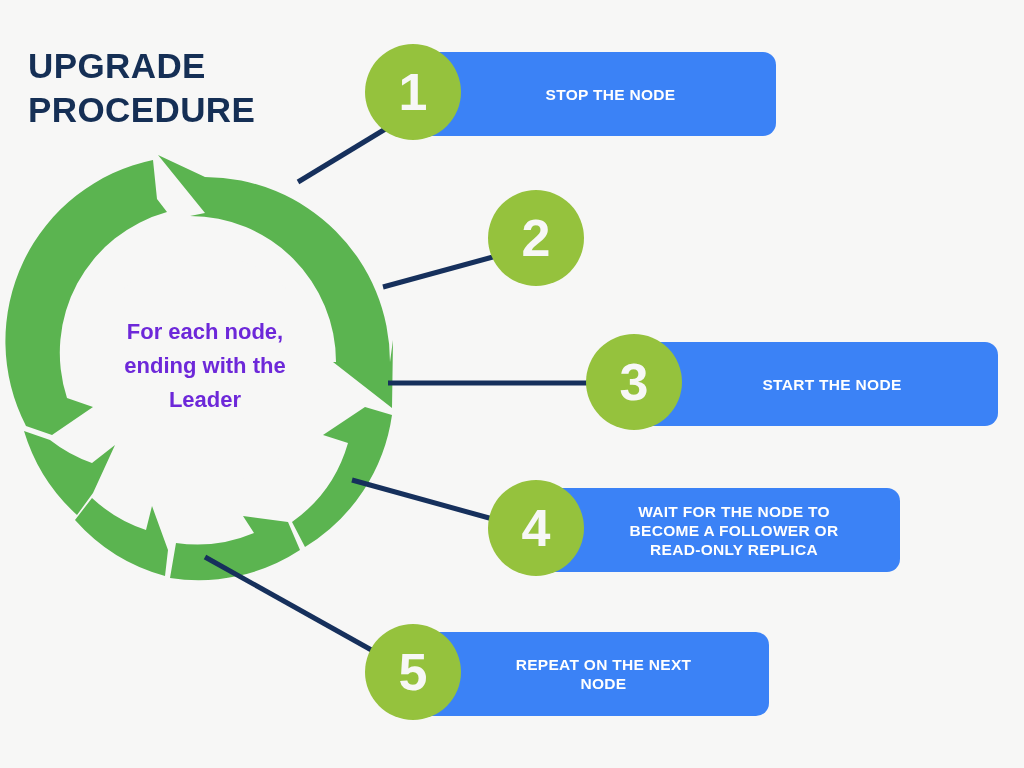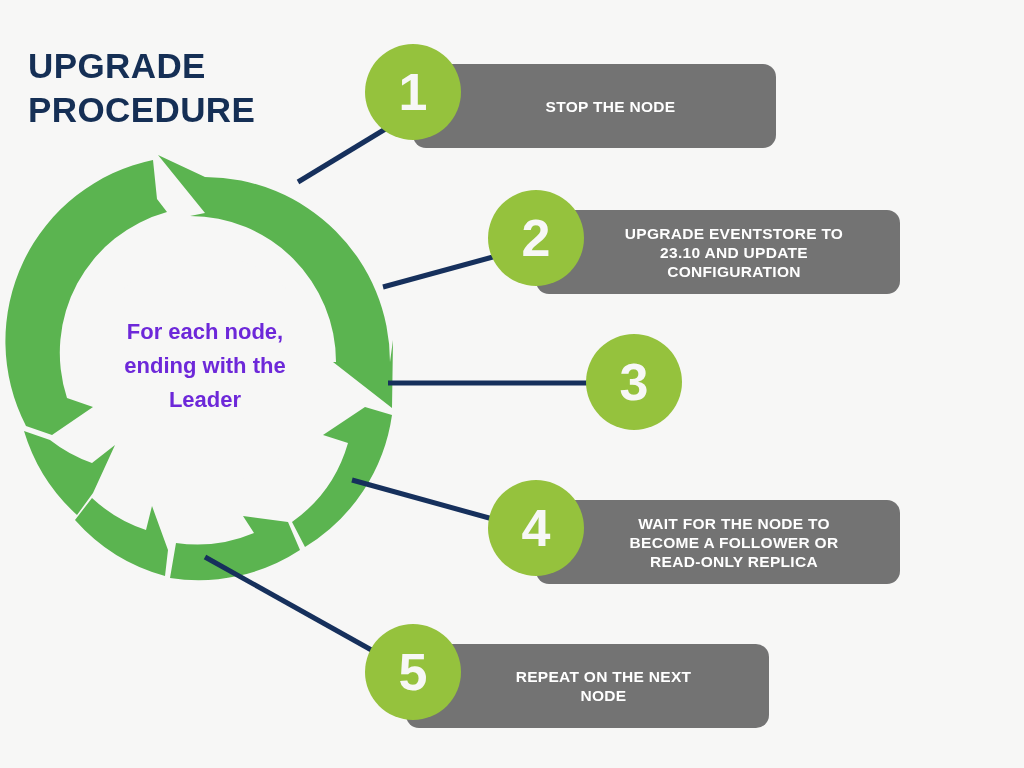--- a/index.html
+++ b/index.html
@@ -71,26 +71,25 @@
 
   
   .step {
     position: absolute;
     height: 84px;
   }
   .step-bar {
     position: absolute;
     top: 0;
     height: 84px;
-    background: #737373;
+    background: #3b82f6;
     border-radius: 13px;
     display: flex;
     align-items: center;
     justify-content: center;
-    margin-top: 12px;
   }
   .step-label {
     font-family: "Liberation Sans", sans-serif;
     font-weight: 700;
     font-size: 15.5px;
     line-height: 19px;
     letter-spacing: 0.3px;
     color: #ffffff;
     text-transform: uppercase;
     text-align: center;
@@ -221,31 +220,29 @@
   <div class="step" id="step-1">
     <div class="step-bar">
       <div class="step-label">STOP THE NODE</div>
     </div>
     <div class="step-circle">
       <span class="step-number">1</span>
     </div>
   </div>
 
   <div class="step" id="step-2">
-    <div class="step-bar">
-      <div class="step-label">UPGRADE EVENTSTORE TO
-23.10 AND UPDATE
-CONFIGURATION</div>
-    </div>
     <div class="step-circle">
       <span class="step-number">2</span>
     </div>
   </div>
 
   <div class="step" id="step-3">
+    <div class="step-bar">
+      <div class="step-label">START THE NODE</div>
+    </div>
     <div class="step-circle">
       <span class="step-number">3</span>
     </div>
   </div>
 
   <div class="step" id="step-4">
     <div class="step-bar">
       <div class="step-label">WAIT FOR THE NODE TO
 BECOME A FOLLOWER OR
 READ-ONLY REPLICA</div>

